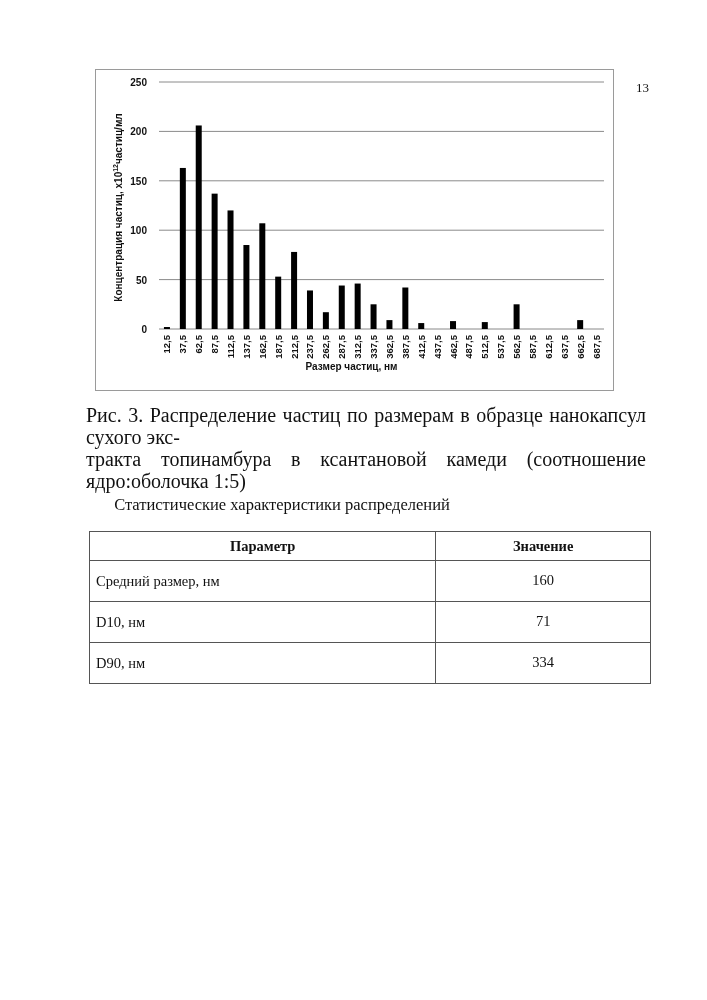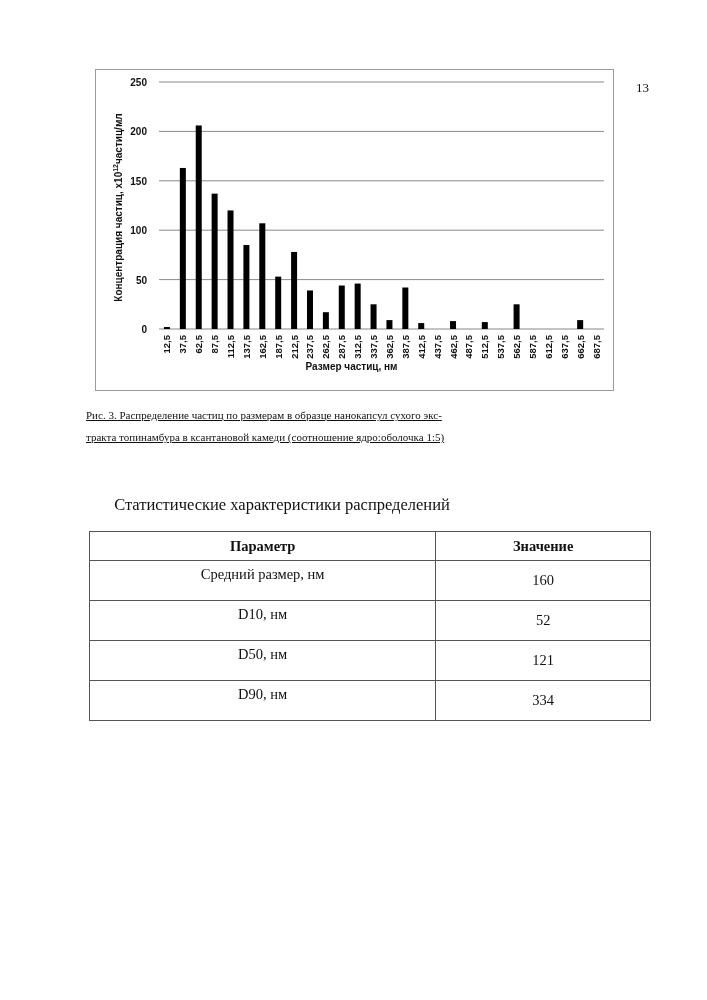--- a/index.html
+++ b/index.html
@@ -1,29 +1,29 @@
 <!DOCTYPE html>
 <html><head>
   <meta charset="utf-8">
   <style>
     html, body { margin: 0; padding: 0; background: #ffffff; }
     body { width: 707px; height: 1000px; position: relative; overflow: hidden; font-family: "Liberation Serif", serif; color: #111; }
     .page-number { position: absolute; left: 636px; top: 38px; font-size: 13px; margin-top: 42px; }
     .chart-box { position: absolute; left: 95px; top: 69px; width: 519px; height: 322px; border: 1px solid #9a9a9a; box-sizing: border-box; background: #fff; }
     .chart-box svg { position: absolute; left: 0; top: 0; }
     .chart-text { font-family: "Liberation Sans", sans-serif; font-weight: bold; fill: #111; }
-    .caption { position: absolute; left: 86px; top: 404px; width: 560px; font-size: 11px; line-height: 22px; text-align: justify; text-decoration: underline; }
+    .caption { position: absolute; left: 86px; top: 404px; width: 560px; font-size: 20px; line-height: 22px; text-align: justify; }
     .caption p { margin: 0; }
     .table-title { position: absolute; left: 0; width: 564px; top: 495px; text-align: center; font-size: 16.5px; }
     table.stats { position: absolute; left: 89px; top: 531px; width: 562px; border-collapse: collapse; font-size: 14.5px; }
     table.stats td, table.stats th { border: 1px solid #555; height: 28px; padding: 0 6px; margin-top: 36px; }
     table.stats th { font-weight: bold; text-align: center; }
     table.stats td.param { text-align: left; }
     table.stats td.val { text-align: center; vertical-align: top; padding-top: 11px; }
-    table.stats td.param { vertical-align: top; padding-top: 5px; text-align: center; }
+    table.stats td.param { vertical-align: top; padding-top: 12px; }
     table.stats col.c1 { width: 347px; }
     table.stats col.c2 { width: 215px; }
     sup { font-size: 9px; }
   </style>
 </head>
 <body>
 
 <div class="page-number">13</div>
 
 <div class="chart-box">
@@ -110,24 +110,20 @@
       <tr>
     <th>Параметр</th>
     <th>Значение</th>
   </tr>
   <tr>
     <td class="param">Средний размер, нм</td>
     <td class="val">160</td>
   </tr>
   <tr>
     <td class="param">D10, нм</td>
-    <td class="val">52</td>
-  </tr>
-  <tr>
-    <td class="param">D50, нм</td>
-    <td class="val">121</td>
+    <td class="val">71</td>
   </tr>
   <tr>
     <td class="param">D90, нм</td>
     <td class="val">334</td>
   </tr>
 </tbody>
   </table>
 
 </body></html>

